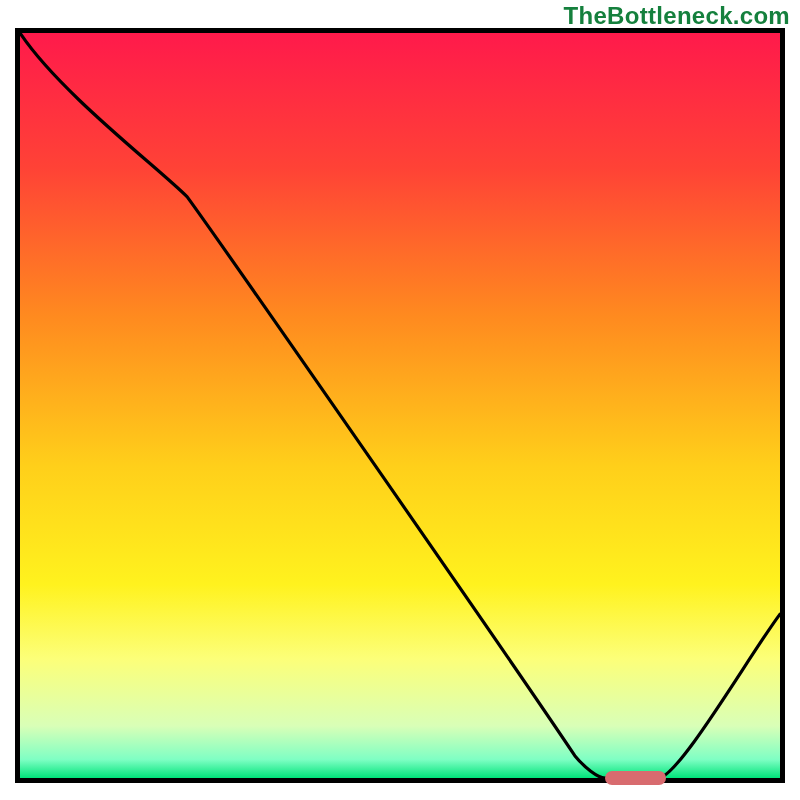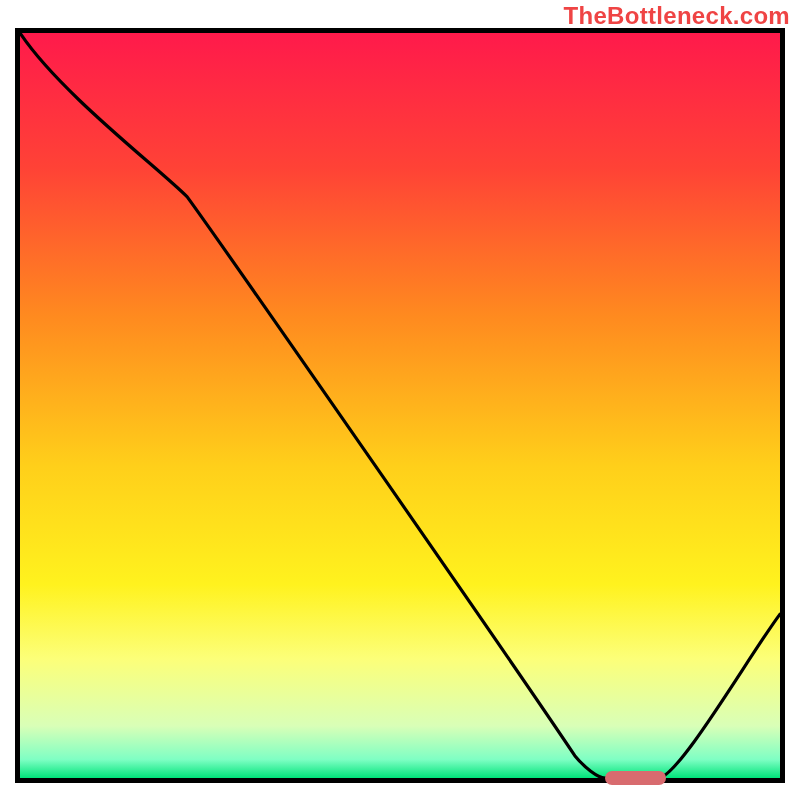--- a/index.html
+++ b/index.html
@@ -15,21 +15,21 @@
     position: relative;
     width: 800px;
     height: 800px;
   }
   .watermark {
     position: absolute;
     top: 2px;
     right: 10px;
     font-size: 24px;
     font-weight: 600;
-    color: #ef4444;
+    color: #15803d;
     letter-spacing: 0.3px;
   }
   .plot-frame {
     position: absolute;
     left: 15px;
     top: 28px;
     width: 770px;
     height: 755px;
     border: 5px solid #000000;
     box-sizing: border-box;

